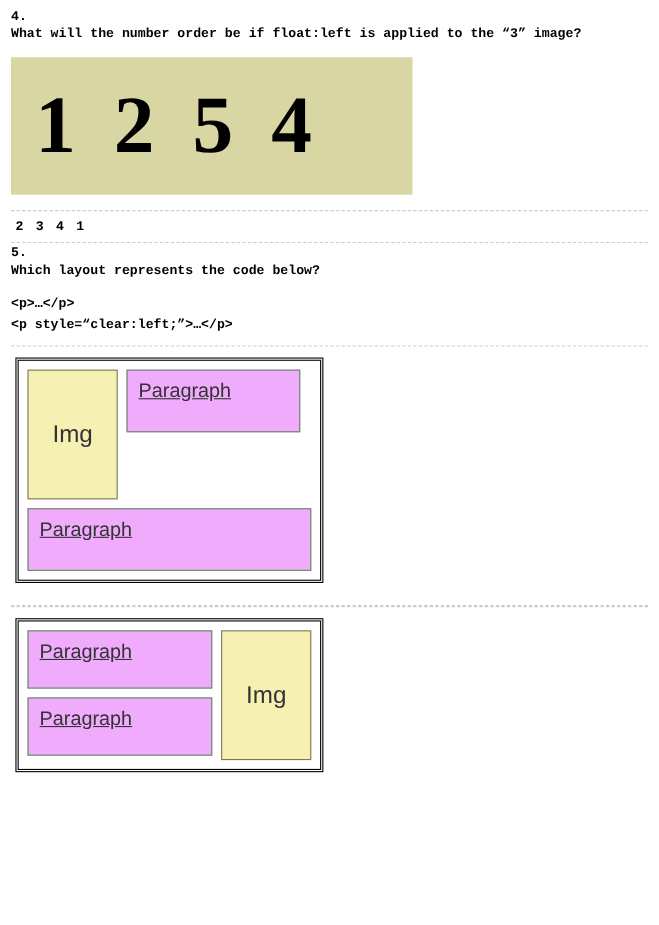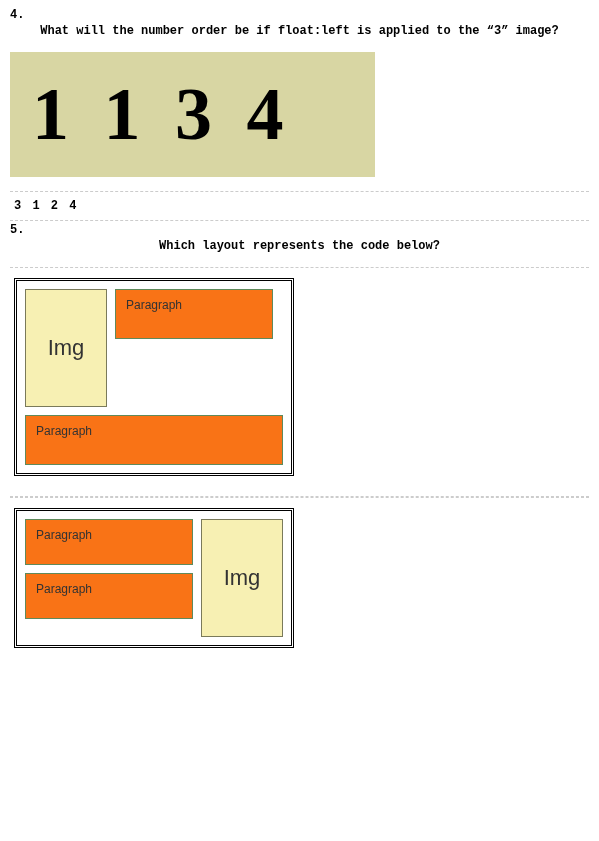--- a/index.html
+++ b/index.html
@@ -5,21 +5,21 @@
     * { box-sizing: border-box; margin: 0; padding: 0; }
     body {
       font-family: "Courier New", monospace;
       font-weight: bold;
       font-size: 12px;
       background: #fff;
       width: 599px;
       padding: 8px 10px;
     }
     .q-num { margin-bottom: 2px; }
-    .q-text { margin-bottom: 14px; text-align: center; }
+    .q-text { margin-bottom: 14px; }
     .big-numbers {
       background: #d8d6a3;
       width: 365px;
       height: 125px;
       display: flex;
       align-items: center;
       padding-left: 22px;
       margin-bottom: 14px;
     }
     .big-numbers span {
@@ -64,27 +64,28 @@
       height: 118px;
       display: flex;
       align-items: center;
       justify-content: center;
       font-family: "Segoe UI", Arial, sans-serif;
       font-size: 22px;
       font-weight: normal;
       color: #333;
     }
     .para-box {
-      background: #f97316;
+      background: #f0abfc;
       border: 1px solid #5f8a5b;
       padding: 8px 10px 26px 10px;
       font-family: "Segoe UI", Arial, sans-serif;
-      font-size: 12px;
+      font-size: 18px;
       font-weight: normal;
       color: #333;
+      text-decoration: underline;
     }
     .para-short { width: 158px; }
     .para-full { width: 100%; }
     
     .row2 { display: flex; gap: 8px; }
     .col-left { flex: 1; display: flex; flex-direction: column; gap: 8px; }
     .img-box2 {
       background: #f7f0b3;
       border: 1px solid #7a7a5a;
       width: 82px;
@@ -99,31 +100,33 @@
     }
     .para-col { width: 100%; padding: 8px 10px 22px 10px; }
   </style>
 </head>
 <body>
 
 <div class="q-num">4.</div>
 <div class="q-text">What will the number order be if float:left is applied to the “3” image?</div>
 
 <div class="big-numbers">
-  <span>1 1 3 4</span>
+  <span>1 2 5 4</span>
 </div>
 
 <div class="answer-grid">
-  <div class="answer-row">3 1 2 4</div>
+  <div class="answer-row">2 3 4 1</div>
 </div>
 
 <div class="q-num">5.</div>
 <div class="q-text">Which layout represents the code below?</div>
 
 <div class="code-block">
+  <div class="code-line">&lt;p&gt;…&lt;/p&gt;</div>
+  <div class="code-line">&lt;p style=“clear:left;”&gt;…&lt;/p&gt;</div>
 </div>
 
 <div class="layout-container">
   <div class="layout-frame">
     <div class="row1">
       <div class="img-box">Img</div>
       <div class="para-box para-short">Paragraph</div>
     </div>
     <div class="para-box para-full">Paragraph</div>
   </div>

